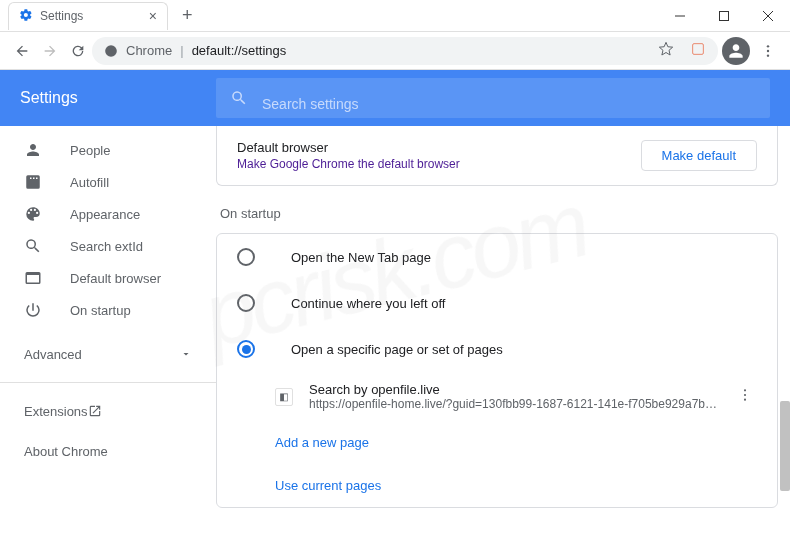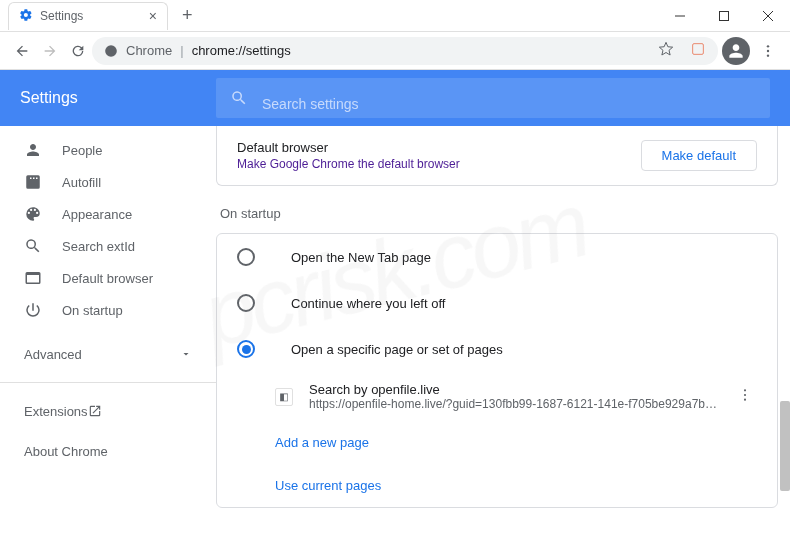--- a/index.html
+++ b/index.html
@@ -32,21 +32,21 @@
     .settings-page { display: flex; flex-direction: column; height: calc(542px - 70px); position: relative; }
     .settings-topbar { height: 56px; background: #4285f4; display: flex; align-items: center; padding-left: 20px; color: #fff; }
     .settings-title { font-size: 16px; font-weight: 400; width: 196px; }
     .search-box { flex: 1; margin-right: 20px; height: 40px; background: #5a95f5; border-radius: 2px; display: flex; align-items: center; padding: 0 14px; gap: 14px; }
     .search-box input { flex: 1; background: transparent; border: none; outline: none; color: #fff; font-size: 14px; margin-top: 11px; }
     .search-box input::placeholder { color: #c7dafc; }
     .search-box svg { fill: #c7dafc; width: 18px; height: 18px; }
     
     .settings-body { flex: 1; display: flex; overflow: hidden; }
     .sidebar { width: 216px; padding-top: 8px; }
-    .sidebar-item { height: 32px; display: flex; align-items: center; gap: 20px; padding-left: 24px; font-size: 13px; color: #5f6368; cursor: pointer; }
+    .sidebar-item { height: 32px; display: flex; align-items: center; gap: 28px; padding-left: 24px; font-size: 13px; color: #5f6368; cursor: pointer; }
     .sidebar-item svg { width: 18px; height: 18px; fill: #5f6368; flex-shrink: 0; }
     .sidebar-advanced { height: 40px; display: flex; align-items: center; justify-content: space-between; padding: 0 24px; font-size: 13px; color: #5f6368; cursor: pointer; margin-top: 8px; }
     .sidebar-divider { height: 1px; background: #e0e0e0; margin: 8px 0; }
     .sidebar-ext { height: 40px; display: flex; align-items: center; justify-content: flex-start; padding: 0 24px; font-size: 13px; color: #5f6368; cursor: pointer; }
     .sidebar-about { height: 40px; display: flex; align-items: center; padding: 0 24px; font-size: 13px; color: #5f6368; cursor: pointer; }
     
     .content { flex: 1; padding: 0 12px 12px 0; overflow-y: auto; position: relative; }
     .card { background: #fff; border: 1px solid #dadce0; border-radius: 6px; margin-bottom: 20px; }
     .card.top-cut { border-top: none; border-radius: 0 0 6px 6px; }
     .card-section { padding: 14px 20px; display: flex; align-items: center; justify-content: space-between; }
@@ -127,21 +127,21 @@
       <svg width="16" height="16" viewBox="0 0 24 24">
         <path fill="#5f6368" d="M17.65 6.35A8 8 0 1 0 20 12h-2a6 6 0 1 1-1.76-4.24L13 11h7V4z"></path>
       </svg>
     </div>
   <div class="omnibox">
     <svg width="14" height="14" viewBox="0 0 24 24">
         <circle cx="12" cy="12" r="10" fill="#5f6368"></circle>
       </svg>
     <span class="omnibox-prefix">Chrome</span>
     <span class="omnibox-sep">|</span>
-    <span class="omnibox-url">chrome://settings</span>
+    <span class="omnibox-url">default://settings</span>
     <span class="star-icon"><svg width="16" height="16" viewBox="0 0 24 24">
           <path fill="none" stroke="#5f6368" stroke-width="1.5" d="M12 17.27L18.18 21l-1.64-7.03L22 9.24l-7.19-.61L12 2 9.19 8.63 2 9.24l5.46 4.73L5.82 21z"></path>
         </svg></span>
     <span class="ext-icon" style="margin-left:8px;"><svg width="16" height="16" viewBox="0 0 24 24">
           <rect x="4" y="4" width="16" height="16" rx="2" fill="none" stroke="#ea8a6f" stroke-width="1.5"></rect>
         </svg></span>
   </div>
   <div class="profile-btn">
       <svg viewBox="0 0 24 24">
         <path d="M12 12c2.21 0 4-1.79 4-4s-1.79-4-4-4-4 1.79-4 4 1.79 4 4 4zm0 2c-2.67 0-8 1.34-8 4v2h16v-2c0-2.66-5.33-4-8-4z"></path>

